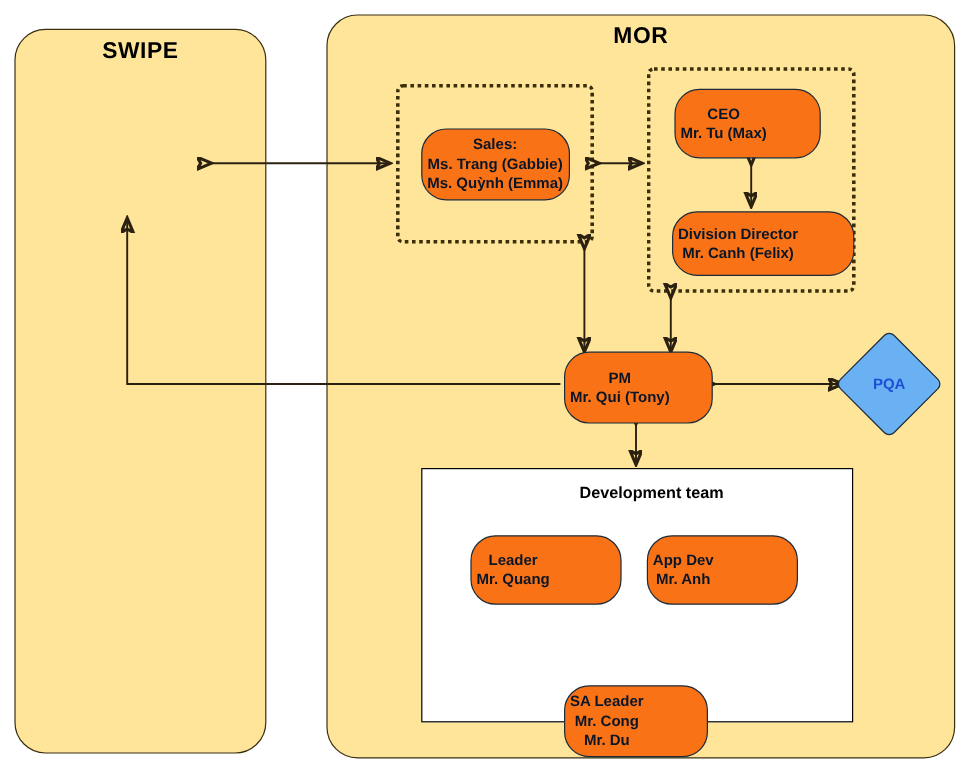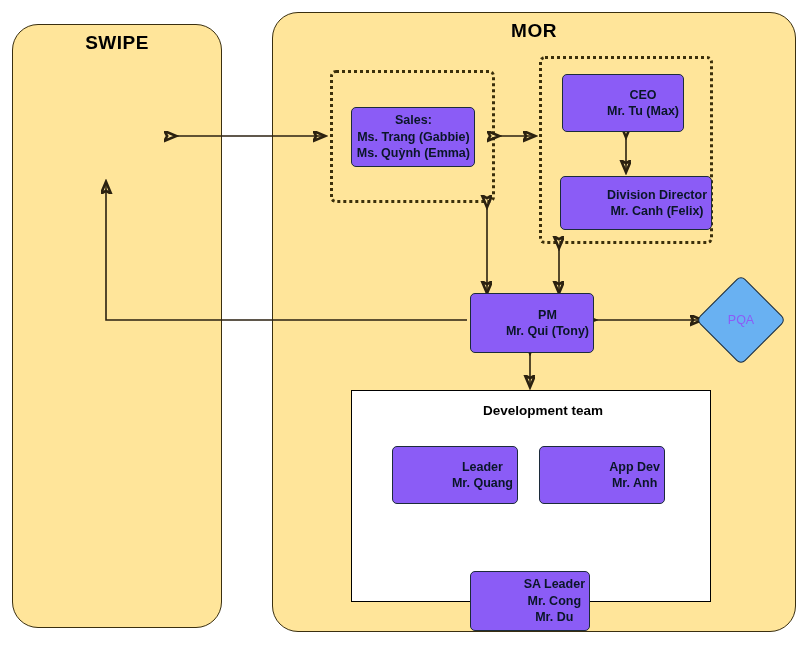--- a/index.html
+++ b/index.html
@@ -36,27 +36,27 @@
   }
   .dotted-group {
     position: absolute;
     border: 3px dotted #3b2f0b;
     border-radius: 6px;
     box-sizing: border-box;
     background: transparent;
   }
   .nodebox {
     position: absolute;
-    background: #8b5cf6;
+    background: #f97316;
     border: 1.5px solid #1c2b3a;
-    border-radius: 5px;
+    border-radius: 21px;
     box-sizing: border-box;
     display: flex;
     align-items: center;
-    justify-content: flex-end;
+    justify-content: flex-start;
     text-align: center;
     color: #0a1628;
     font-size: 12.5px;
     font-weight: bold;
     line-height: 1.32;
     padding: 2px 4px;
   }
   .nodebox span.lines { display: block; white-space: pre-line; }
   .whitebox {
     position: absolute;
@@ -92,22 +92,22 @@
   .diamond-label {
     position: absolute;
     left: 0;
     top: 0;
     width: 100%;
     height: 100%;
     display: flex;
     align-items: center;
     justify-content: center;
     font-size: 12.5px;
-    font-weight: normal;
-    color: #8b5cf6;
+    font-weight: bold;
+    color: #1d4ed8;
   }
   svg.edges {
     position: absolute;
     left: 0;
     top: 0;
     width: 811px;
     height: 651px;
     pointer-events: none;
   }
   svg.edges line, svg.edges path, svg.edges polyline {

